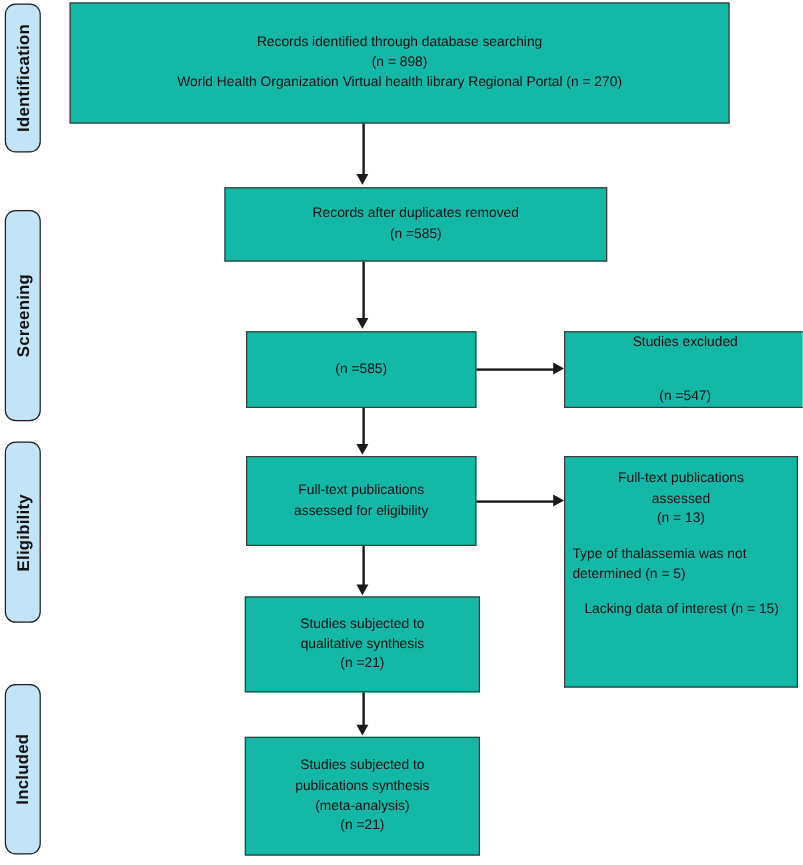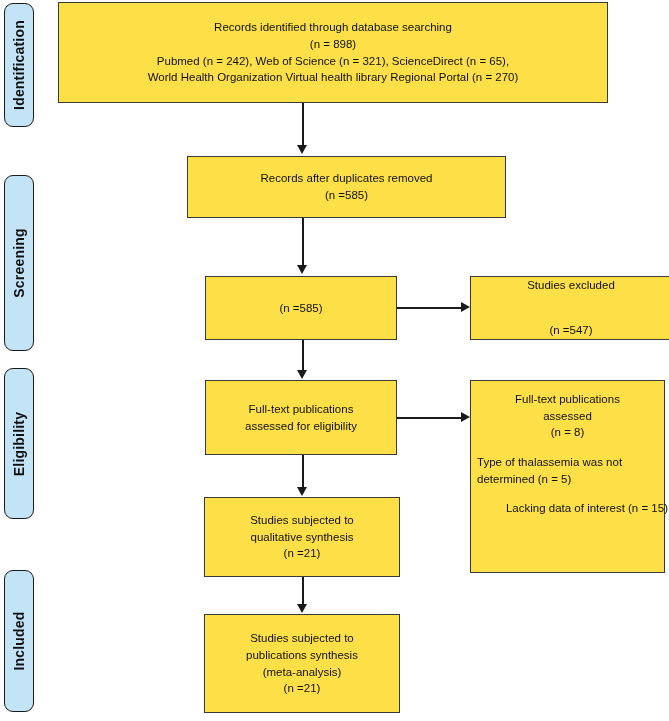--- a/index.html
+++ b/index.html
@@ -32,21 +32,21 @@
     white-space: nowrap;
     font-size: 14px;
     font-weight: bold;
     color: #111111;
     letter-spacing: 0.2px;
   }
 
   
   .fbox {
     position: absolute;
-    background: #fde047;
+    background: #14b8a6;
     border: 1.4px solid #3a3a3a;
     box-sizing: border-box;
     display: flex;
     flex-direction: column;
     align-items: center;
     justify-content: center;
     text-align: center;
     font-size: 11.5px;
     color: #101010;
     line-height: 1.45;
@@ -99,21 +99,20 @@
     <span class="stage-text">Eligibility</span>
   </div>
 
   <div class="stage" style="left:4px; top:570px; width:30px; height:142px;">
     <span class="stage-text">Included</span>
   </div>
 
   <div class="fbox" style="left:58px; top:2px; width:550px; height:101px;">
     <span class="line center">Records identified through database searching</span>
     <span class="line center">(n = 898)</span>
-    <span class="line center">Pubmed (n = 242), Web of Science (n = 321), ScienceDirect (n = 65),</span>
     <span class="line center">World Health Organization Virtual health library Regional Portal (n = 270)</span>
   </div>
 
   <div class="vline" style="left:302px; top:103px; height:43px;"></div>
   <div class="arrow-down" style="left:297px; top:145px;"></div>
 
   <div class="fbox" style="left:143px; top:156px; width:319px; height:62px;margin-left:44px;">
     <span class="line center">Records after duplicates removed</span>
     <span class="line center">(n =585)</span>
   </div>
@@ -140,25 +139,25 @@
     <span class="line center">Full-text publications</span>
     <span class="line center">assessed for eligibility</span>
   </div>
 
   <div class="hline" style="left:397px; top:417px; width:66px;"></div>
   <div class="arrow-right" style="left:461px; top:412px;"></div>
 
   <div class="fbox" style="left:470px; top:380px; width:195px; height:193px; justify-content:flex-start; padding-top:10px;">
     <span class="line center">Full-text publications</span>
     <span class="line center">assessed</span>
-    <span class="line center">(n = 8)</span>
+    <span class="line center">(n = 13)</span>
     <span class="blockgap"></span>
     <span class="line" style="text-align:left;">Type of thalassemia was not determined (n =  5)</span>
     <span class="blockgap"></span>
-    <span class="line" style="text-align:right;padding-left:20px;">Lacking data of interest (n =  15)</span>
+    <span class="line" style="text-align:left;padding-left:20px;">Lacking data of interest (n =  15)</span>
   </div>
 
   <div class="vline" style="left:302px; top:455px; height:33px;"></div>
   <div class="arrow-down" style="left:297px; top:487px;"></div>
 
   <div class="fbox" style="left:204px; top:497px; width:196px; height:80px;">
     <span class="line center">Studies subjected to</span>
     <span class="line center">qualitative synthesis</span>
     <span class="line center">(n =21)</span>
   </div>

